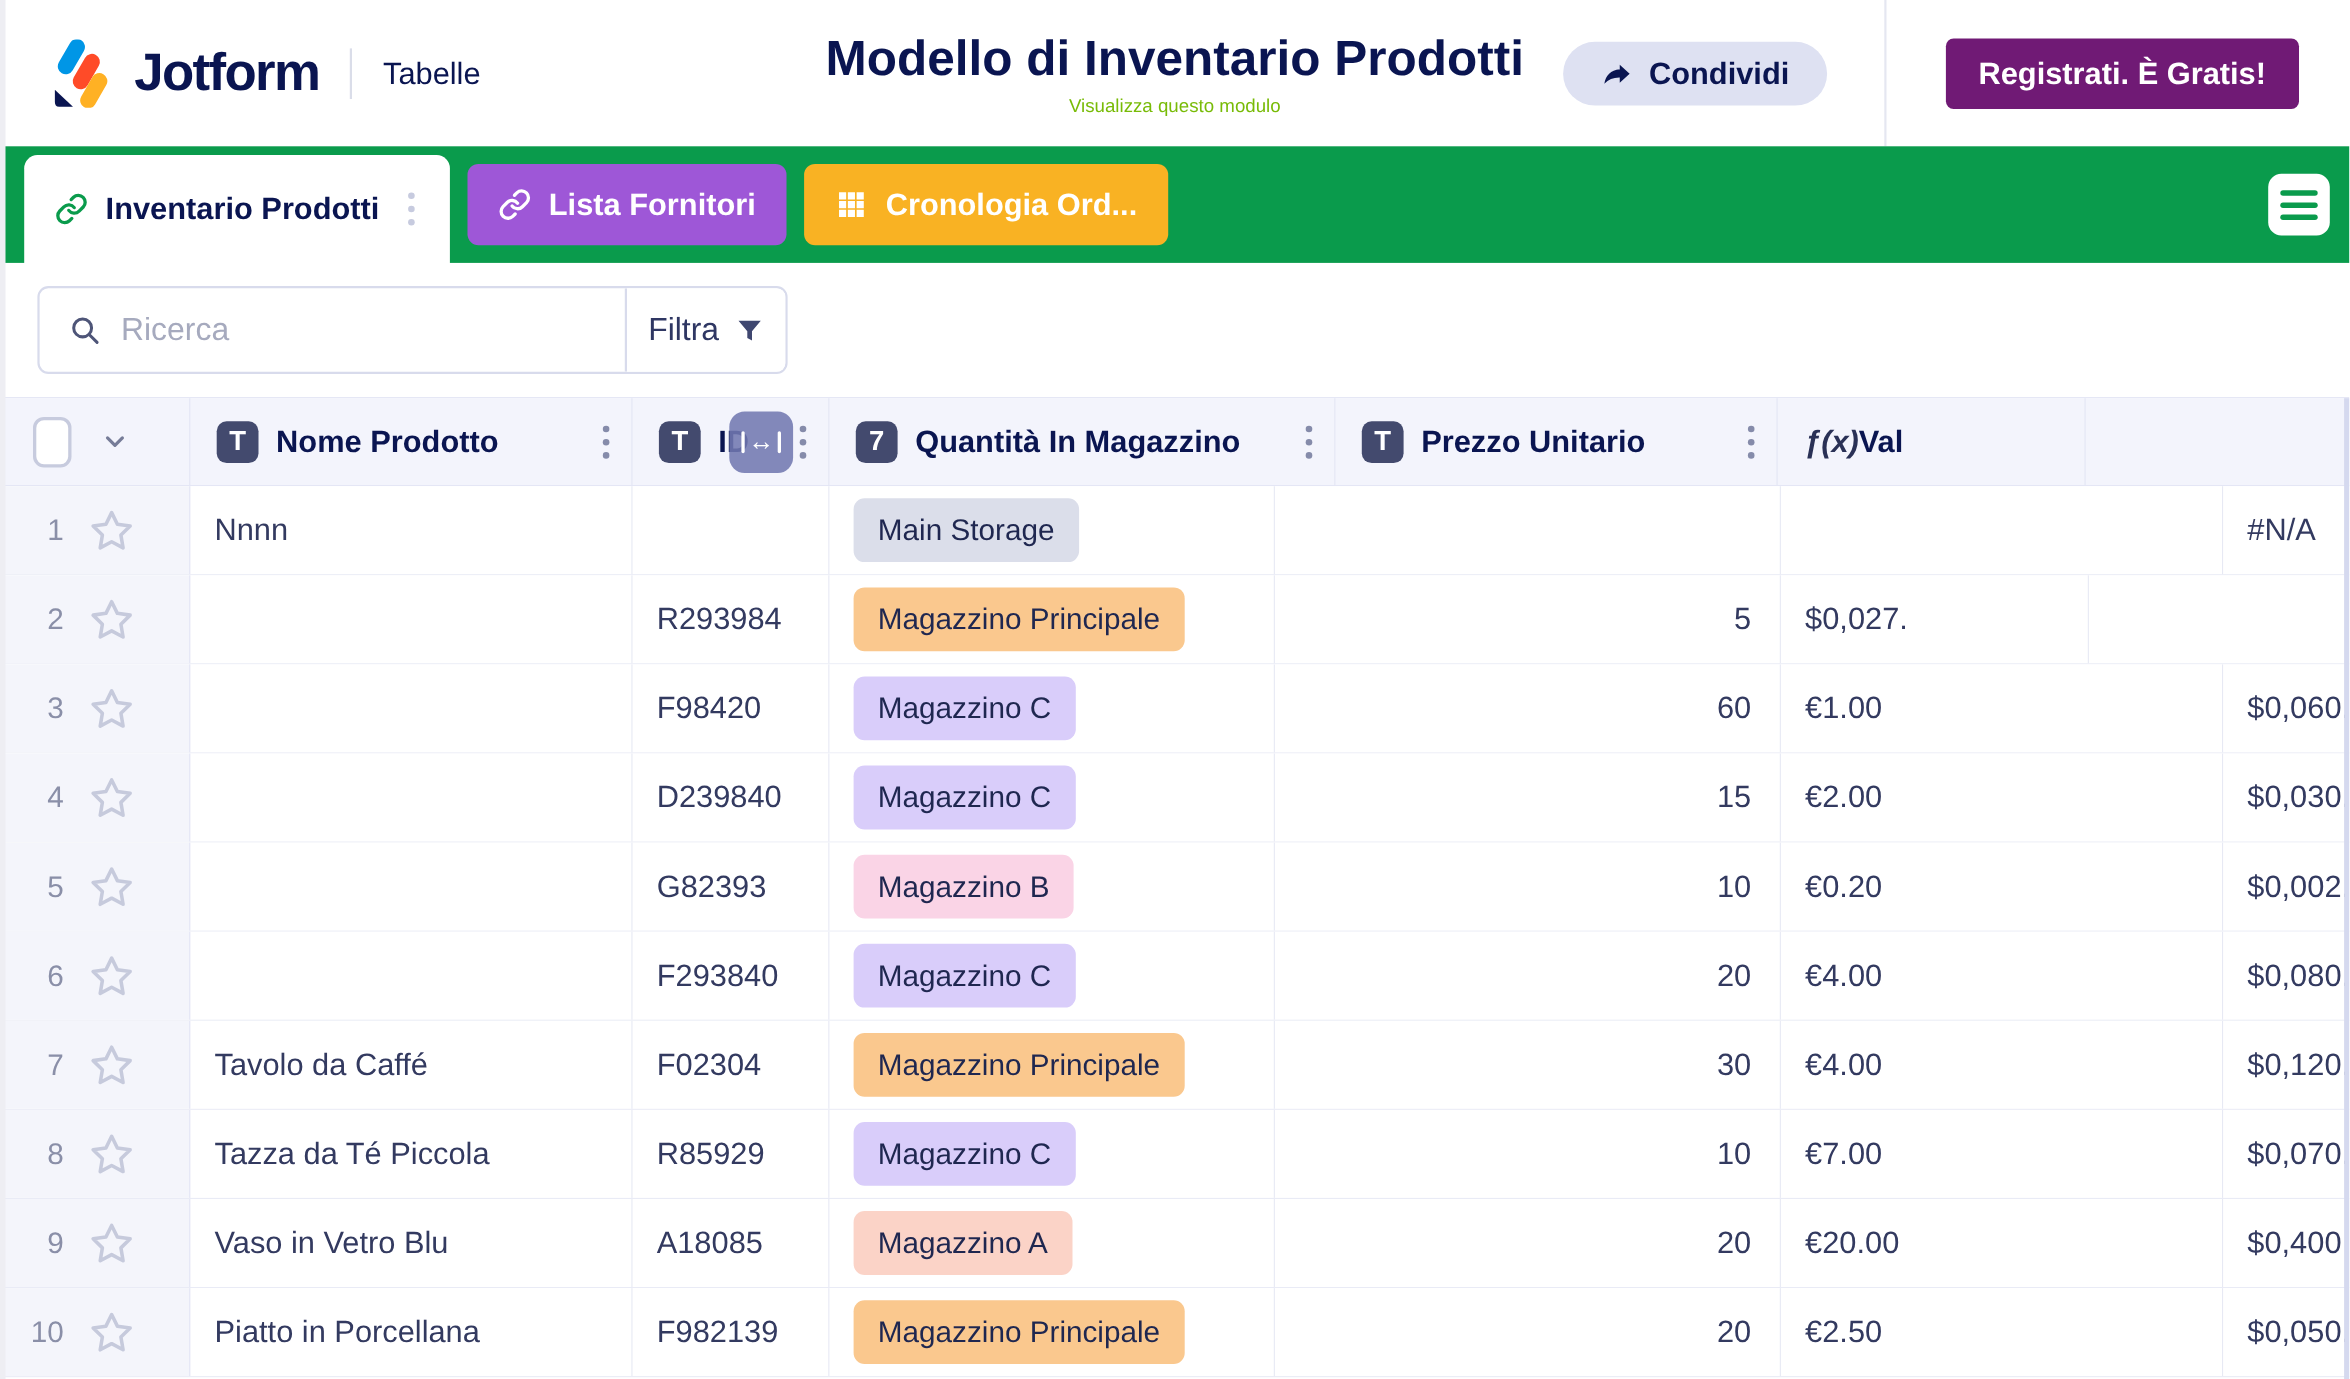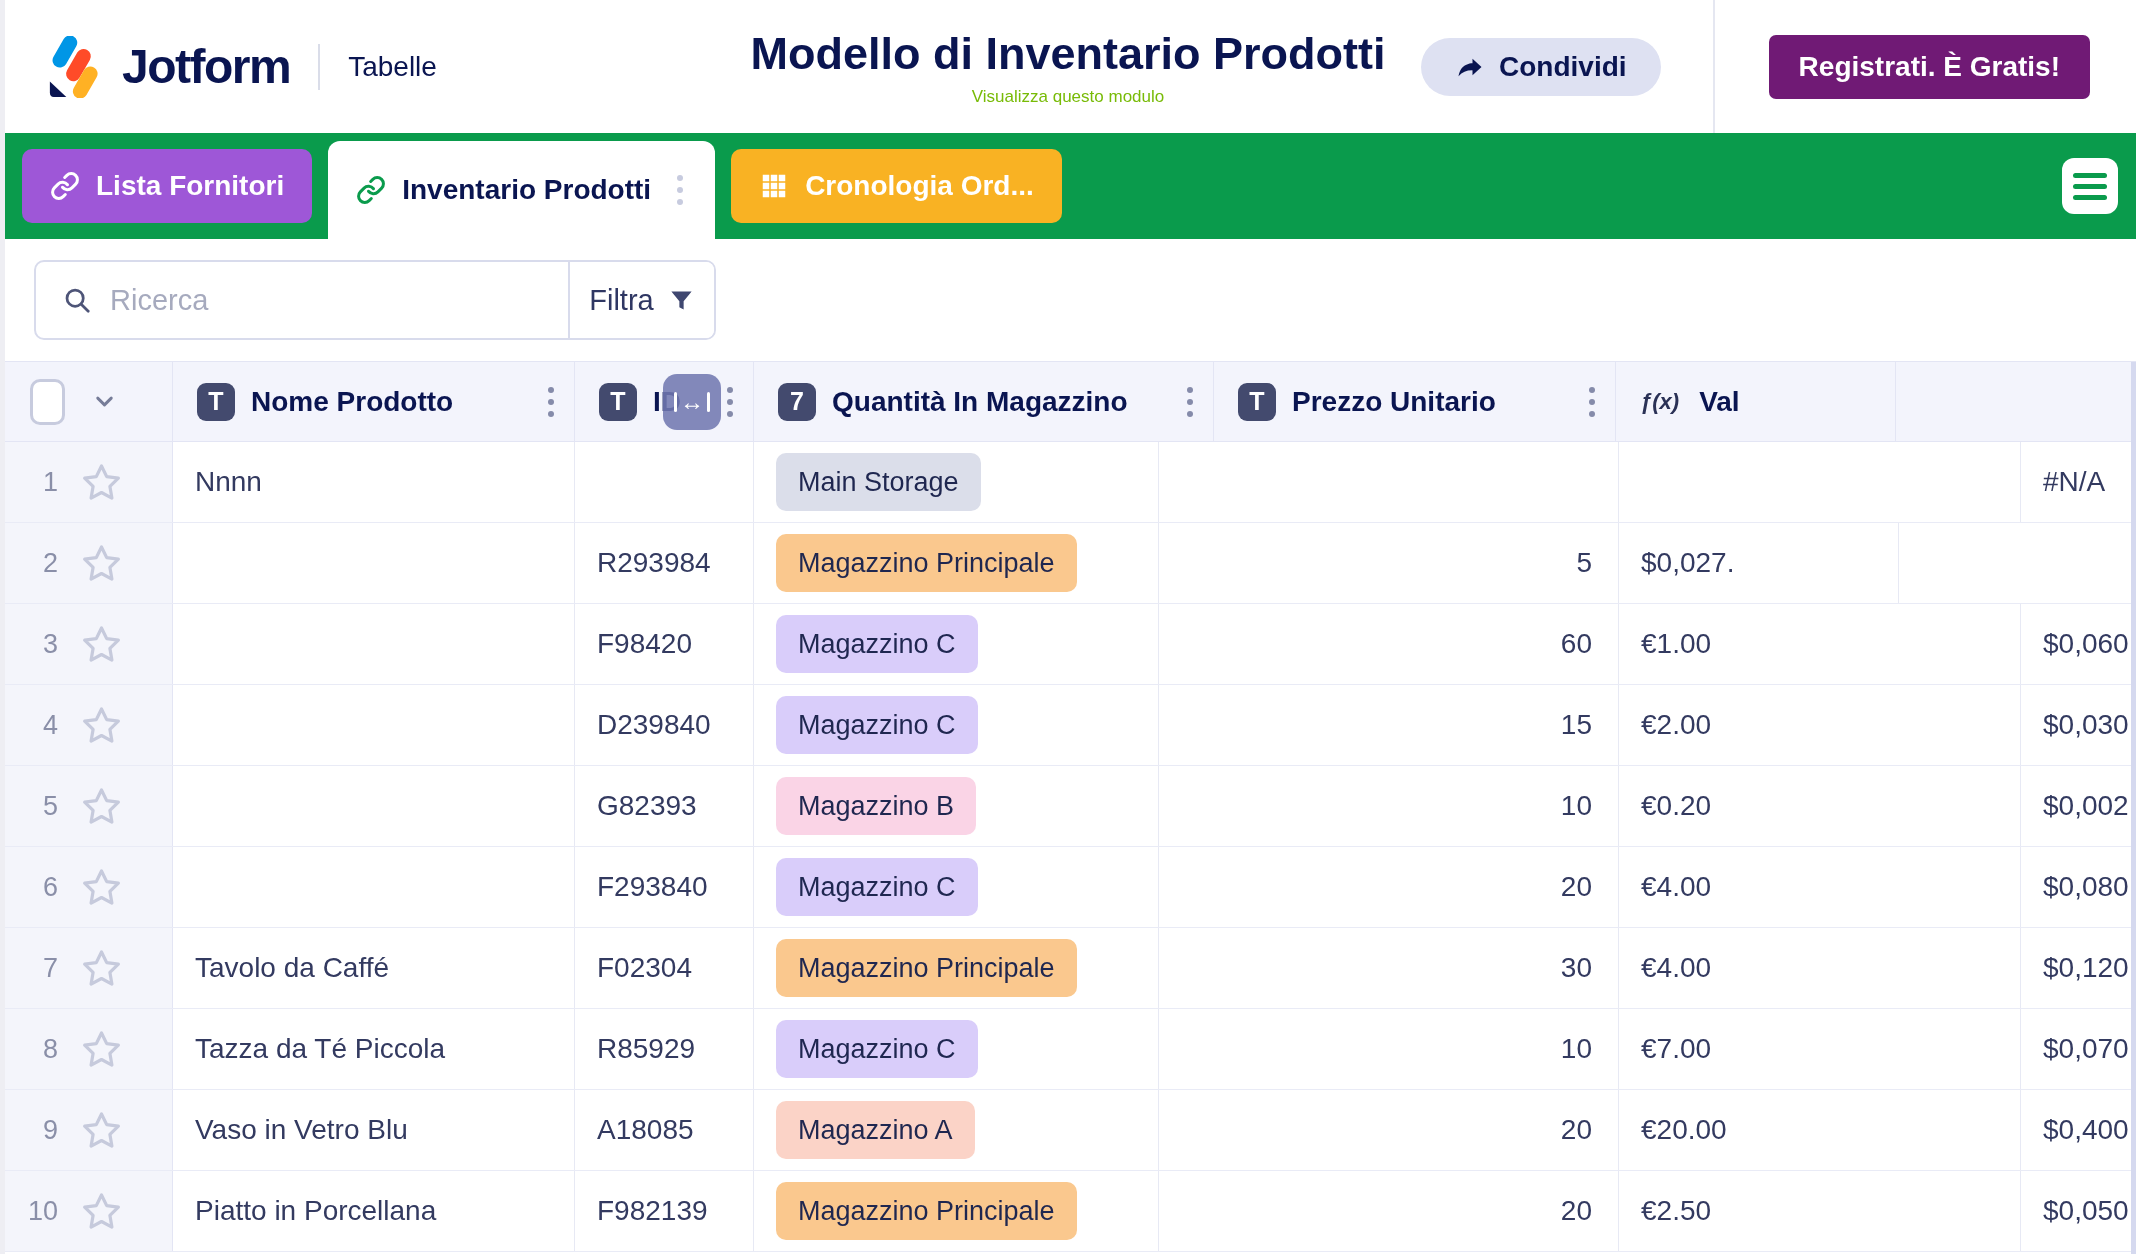--- a/index.html
+++ b/index.html
@@ -46,21 +46,21 @@
 
   
   .grid { border-top:1px solid #E3E5F4; }
   .thead { display:flex; height:80px; background:#F3F4FC; border-bottom:1px solid #E3E5F4; }
   .th-corner { width:173px; flex-shrink:0; display:flex; align-items:center; padding-left:30px; gap:26px; border-right:1px solid #E3E5F4; }
   .checkbox { width:35px; height:46px; border:3px solid #C7CBDE; border-radius:10px; background:#fff; cursor:pointer; }
   .chev { width:27px; height:27px; color:#767C98; cursor:pointer; }
   .th { display:flex; align-items:center; padding-left:24px; border-right:1px solid #E3E5F4; flex-shrink:0; position:relative; cursor:pointer; }
   .type-badge { width:38px; height:38px; border-radius:9px; background:#434A6E; color:#fff; font-size:25px; font-weight:bold; display:flex; align-items:center; justify-content:center; margin-right:16px; flex-shrink:0; }
   .th-icon { width:32px; height:32px; color:#3C4366; margin-right:16px; flex-shrink:0; }
-  .fx { font-size:22px; font-weight:bold; font-style:italic; color:#2A3156; margin-right:20px; }
+  .fx { font-size:28px; font-weight:bold; font-style:italic; color:#2A3156; margin-right:0; }
   .th-label { font-size:28px; font-weight:bold; color:#0A1551; white-space:nowrap; overflow:hidden; }
   .kebab { margin-left:auto; margin-right:16px; display:flex; flex-direction:column; gap:6px; padding:4px; cursor:pointer; flex-shrink:0; }
   .kebab i { width:6px; height:6px; border-radius:50%; background:#858BAA; }
   .resize-badge { position:absolute; left:88px; top:50%; transform:translateY(-50%); width:58px; height:56px; border-radius:14px; background:rgba(114,121,176,.88); color:#fff; display:flex; align-items:center; justify-content:center; gap:3px; cursor:ew-resize; }
   .resize-badge b { display:block; width:3px; height:20px; background:#fff; border-radius:2px; }
   .resize-badge span { font-size:24px; line-height:1; }
 
   .row { display:flex; height:81px; background:#fff; border-bottom:1px solid #E9EBF6; }
   .rownum-cell { width:173px; flex-shrink:0; display:flex; align-items:center; padding-left:22px; gap:22px; background:#F4F5FB; border-right:1px solid #E3E5F4; }
   .rownum { width:36px; text-align:right; font-size:27px; color:#8A8FA8; }
@@ -103,39 +103,39 @@
           <path d="M14 9.2V5.4L21.2 12 14 18.6v-3.9c-4.6-.1-8.2 1.4-11.2 4.6 1-6.2 4.6-9.7 11.2-10.5z"></path>
         </svg>
         <span>Condividi</span>
       </button>
       <div class="top-divider"></div>
       <button class="cta-btn">Registrati. È Gratis!</button>
     </div>
   </header>
 
   <nav class="tabbar">
-    <div class="tab" style="background: rgb(158, 87, 215);">
-        <span style="display: contents;"><svg viewBox="0 0 24 24" fill="none" stroke="currentColor" stroke-width="2.4" stroke-linecap="round" stroke-linejoin="round">
-            <path d="M10 13a5 5 0 0 0 7.54.54l3-3a5 5 0 0 0-7.07-7.07l-1.72 1.71"></path>
-            <path d="M14 11a5 5 0 0 0-7.54-.54l-3 3a5 5 0 0 0 7.07 7.07l1.71-1.71"></path>
-          </svg></span>
-        <span>Lista Fornitori</span>
-      </div>
-      <div class="tab active">
+    <div class="tab active">
         <span style="display: contents;"><svg viewBox="0 0 24 24" fill="none" stroke="currentColor" stroke-width="2.4" stroke-linecap="round" stroke-linejoin="round">
             <path d="M10 13a5 5 0 0 0 7.54.54l3-3a5 5 0 0 0-7.07-7.07l-1.72 1.71"></path>
             <path d="M14 11a5 5 0 0 0-7.54-.54l-3 3a5 5 0 0 0 7.07 7.07l1.71-1.71"></path>
           </svg></span>
         <span>Inventario Prodotti</span>
         <div class="tab-kebab">
           <i></i>
           <i></i>
           <i></i>
         </div>
       </div>
+      <div class="tab" style="background: rgb(158, 87, 215);">
+        <span style="display: contents;"><svg viewBox="0 0 24 24" fill="none" stroke="currentColor" stroke-width="2.4" stroke-linecap="round" stroke-linejoin="round">
+            <path d="M10 13a5 5 0 0 0 7.54.54l3-3a5 5 0 0 0-7.07-7.07l-1.72 1.71"></path>
+            <path d="M14 11a5 5 0 0 0-7.54-.54l-3 3a5 5 0 0 0 7.07 7.07l1.71-1.71"></path>
+          </svg></span>
+        <span>Lista Fornitori</span>
+      </div>
       <div class="tab" style="background: rgb(249, 178, 35);">
         <span style="display: contents;"><svg viewBox="0 0 24 24" fill="currentColor">
             <path d="M3 3h5.2v5.2H3zM9.4 3h5.2v5.2H9.4zM15.8 3H21v5.2h-5.2zM3 9.4h5.2v5.2H3zM9.4 9.4h5.2v5.2H9.4zM15.8 9.4H21v5.2h-5.2zM3 15.8h5.2V21H3zM9.4 15.8h5.2V21H9.4zM15.8 15.8H21V21h-5.2z"></path>
           </svg></span>
         <span>Cronologia Ord...</span>
       </div>
       <button class="menu-btn">
       <i></i>
         <i></i>
         <i></i>

